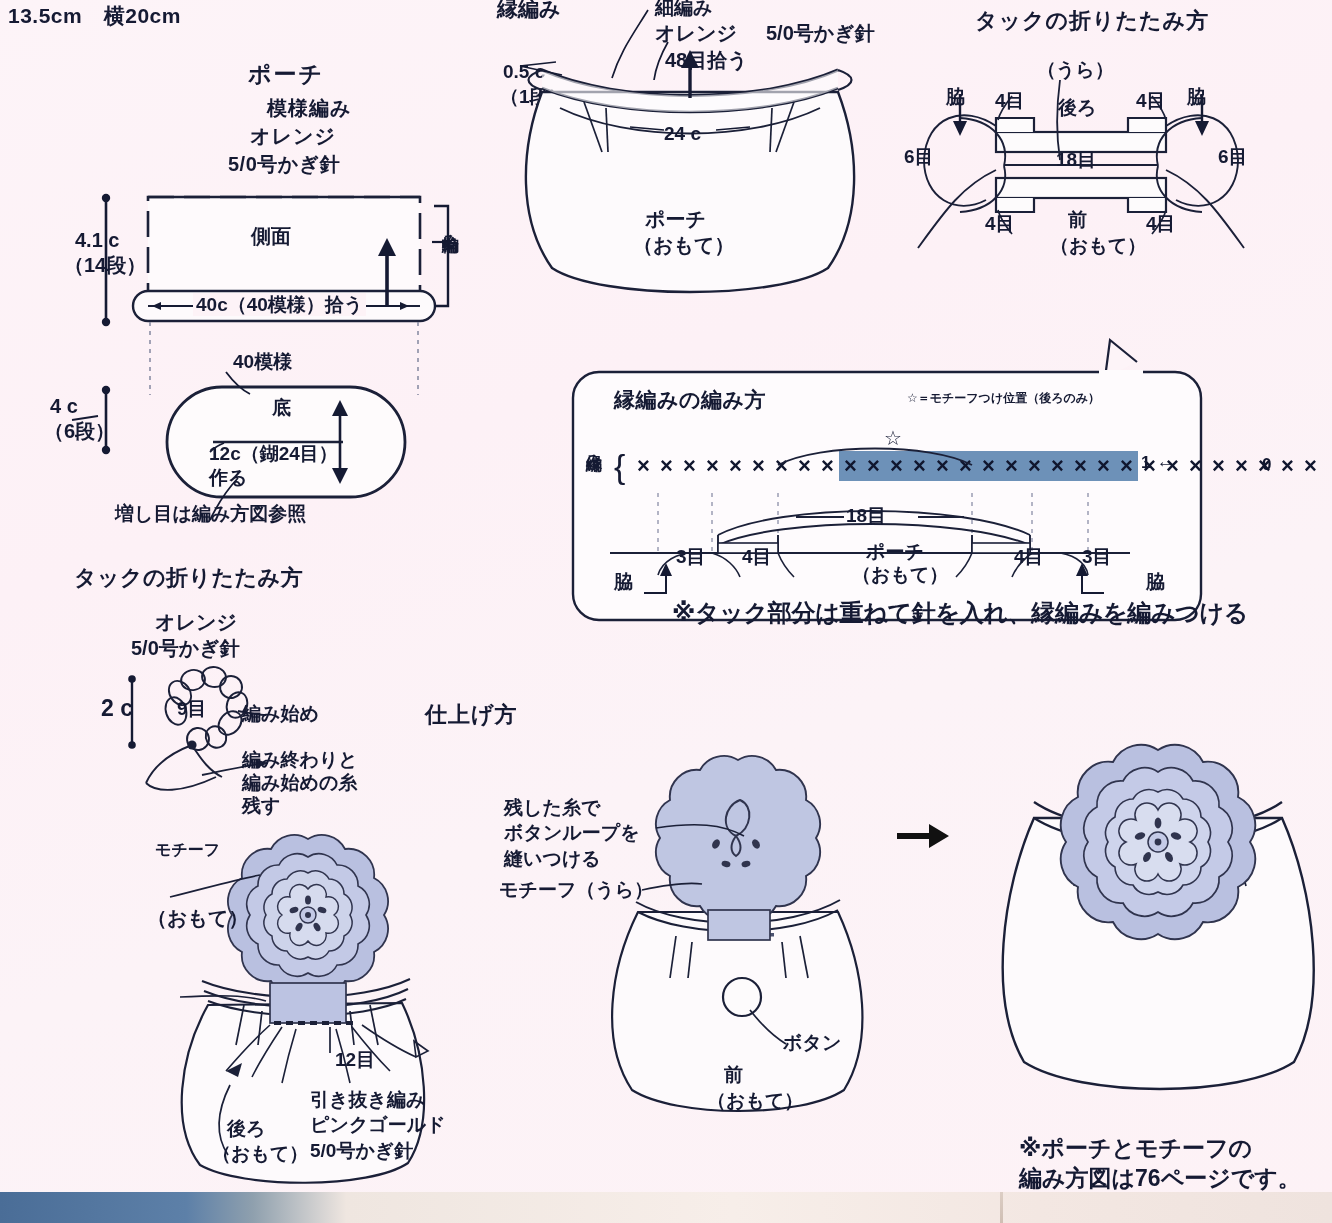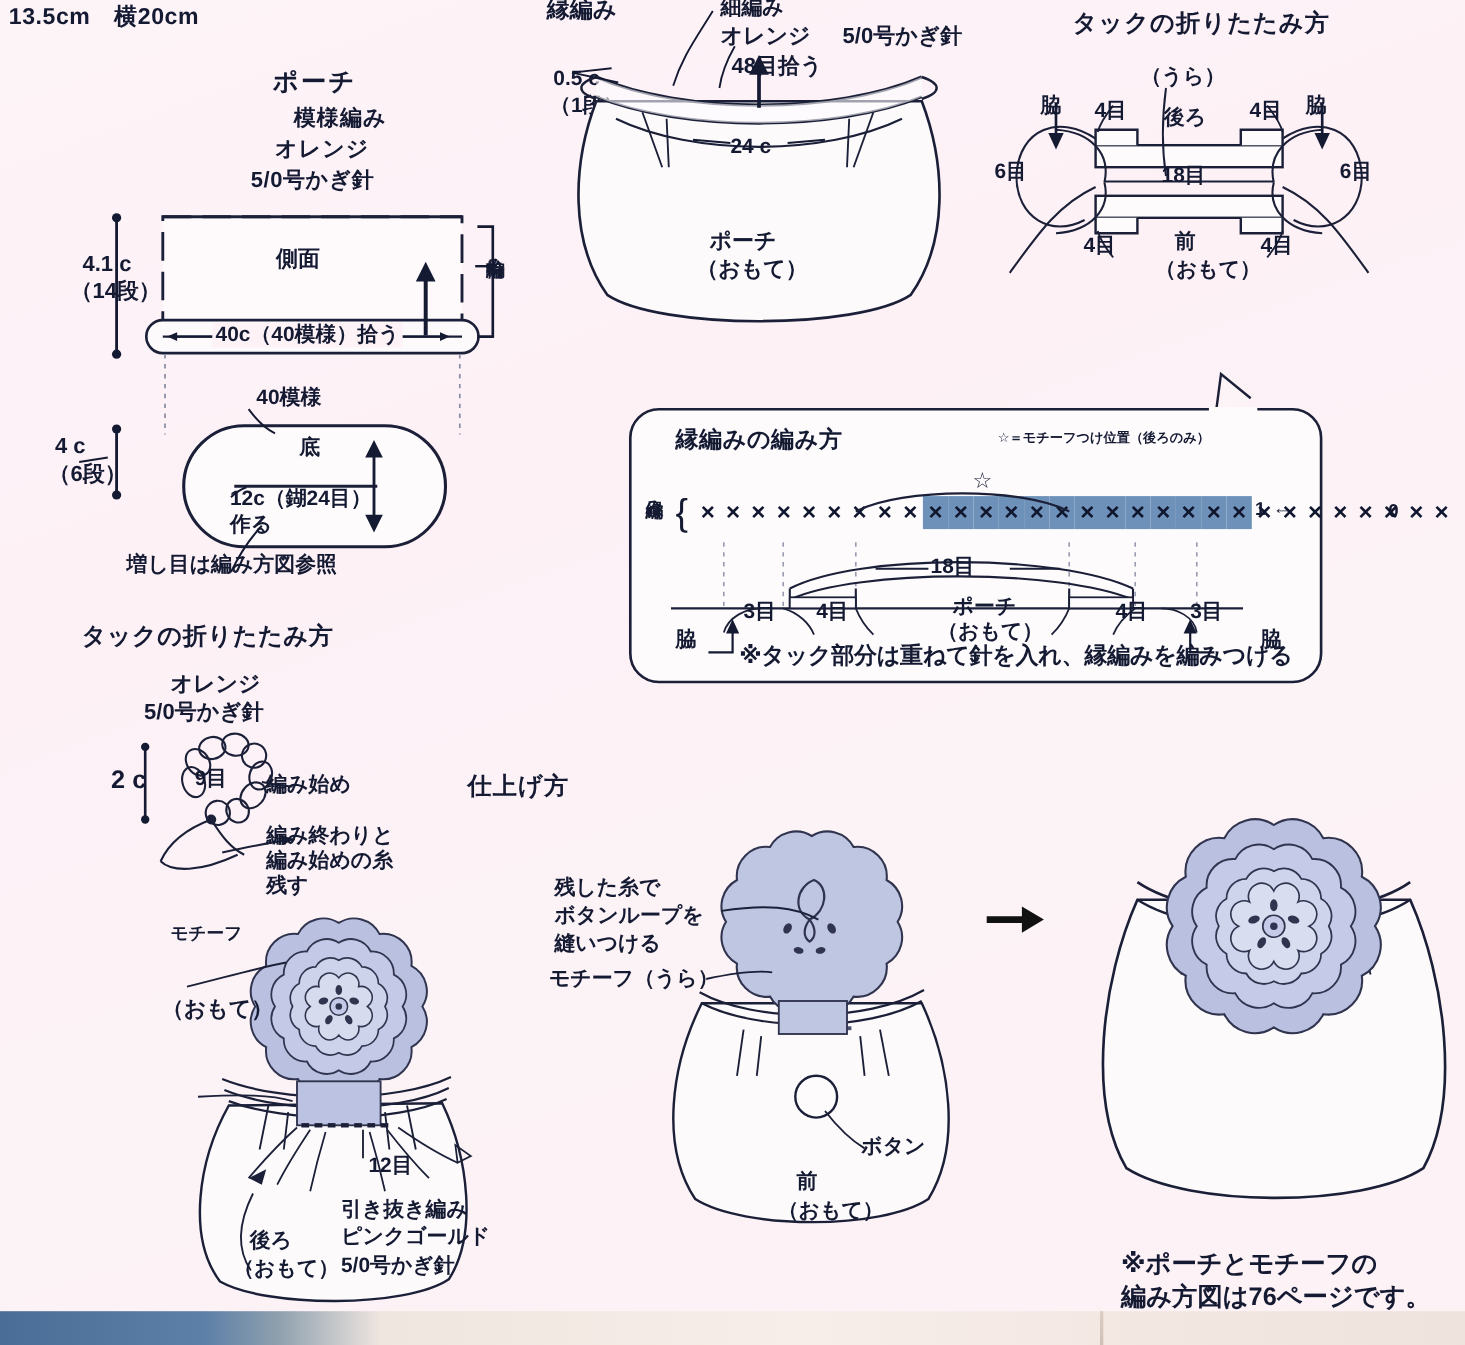--- a/index.html
+++ b/index.html
@@ -278,21 +278,21 @@
   <div class="tx" style="left:884px;top:426px;font-size:20px;">☆</div>
   <div class="tx" style="left:846px;top:504px;font-size:19px;">18目</div>
   <div class="tx" style="left:676px;top:545px;font-size:19px;">3目</div>
   <div class="tx" style="left:742px;top:545px;font-size:19px;">4目</div>
   <div class="tx" style="left:866px;top:540px;font-size:19px;">ポーチ</div>
   <div class="tx" style="left:852px;top:563px;font-size:19px;">（おもて）</div>
   <div class="tx" style="left:1014px;top:545px;font-size:19px;">4目</div>
   <div class="tx" style="left:1082px;top:545px;font-size:19px;">3目</div>
   <div class="tx" style="left:614px;top:570px;font-size:19px;">脇</div>
   <div class="tx" style="left:1146px;top:570px;font-size:19px;">脇</div>
-  <div class="tx" style="left:672px;top:584px;font-size:21px;letter-spacing:-.3px;">※タック部分は重ねて針を入れ、縁編みを編みつける</div>
+  <div class="tx" style="left:672px;top:598px;font-size:24px;letter-spacing:-.3px;">※タック部分は重ねて針を入れ、縁編みを編みつける</div>
 
   <div class="tx" style="left:74px;top:565px;font-size:22px;letter-spacing:.5px;">タックの折りたたみ方</div>
   <div class="tx" style="left:155px;top:610px;font-size:20px;">オレンジ</div>
   <div class="tx" style="left:131px;top:636px;font-size:20px;">5/0号かぎ針</div>
 
   <svg width="360" height="190" style="left:90px;top:665px;">
 
     <line x1="42" y1="14" x2="42" y2="80" stroke="#151a33" stroke-width="2.4"></line>
     <circle cx="42" cy="14" r="3.8" fill="#151a33"></circle>
     <circle cx="42" cy="80" r="3.8" fill="#151a33"></circle>

